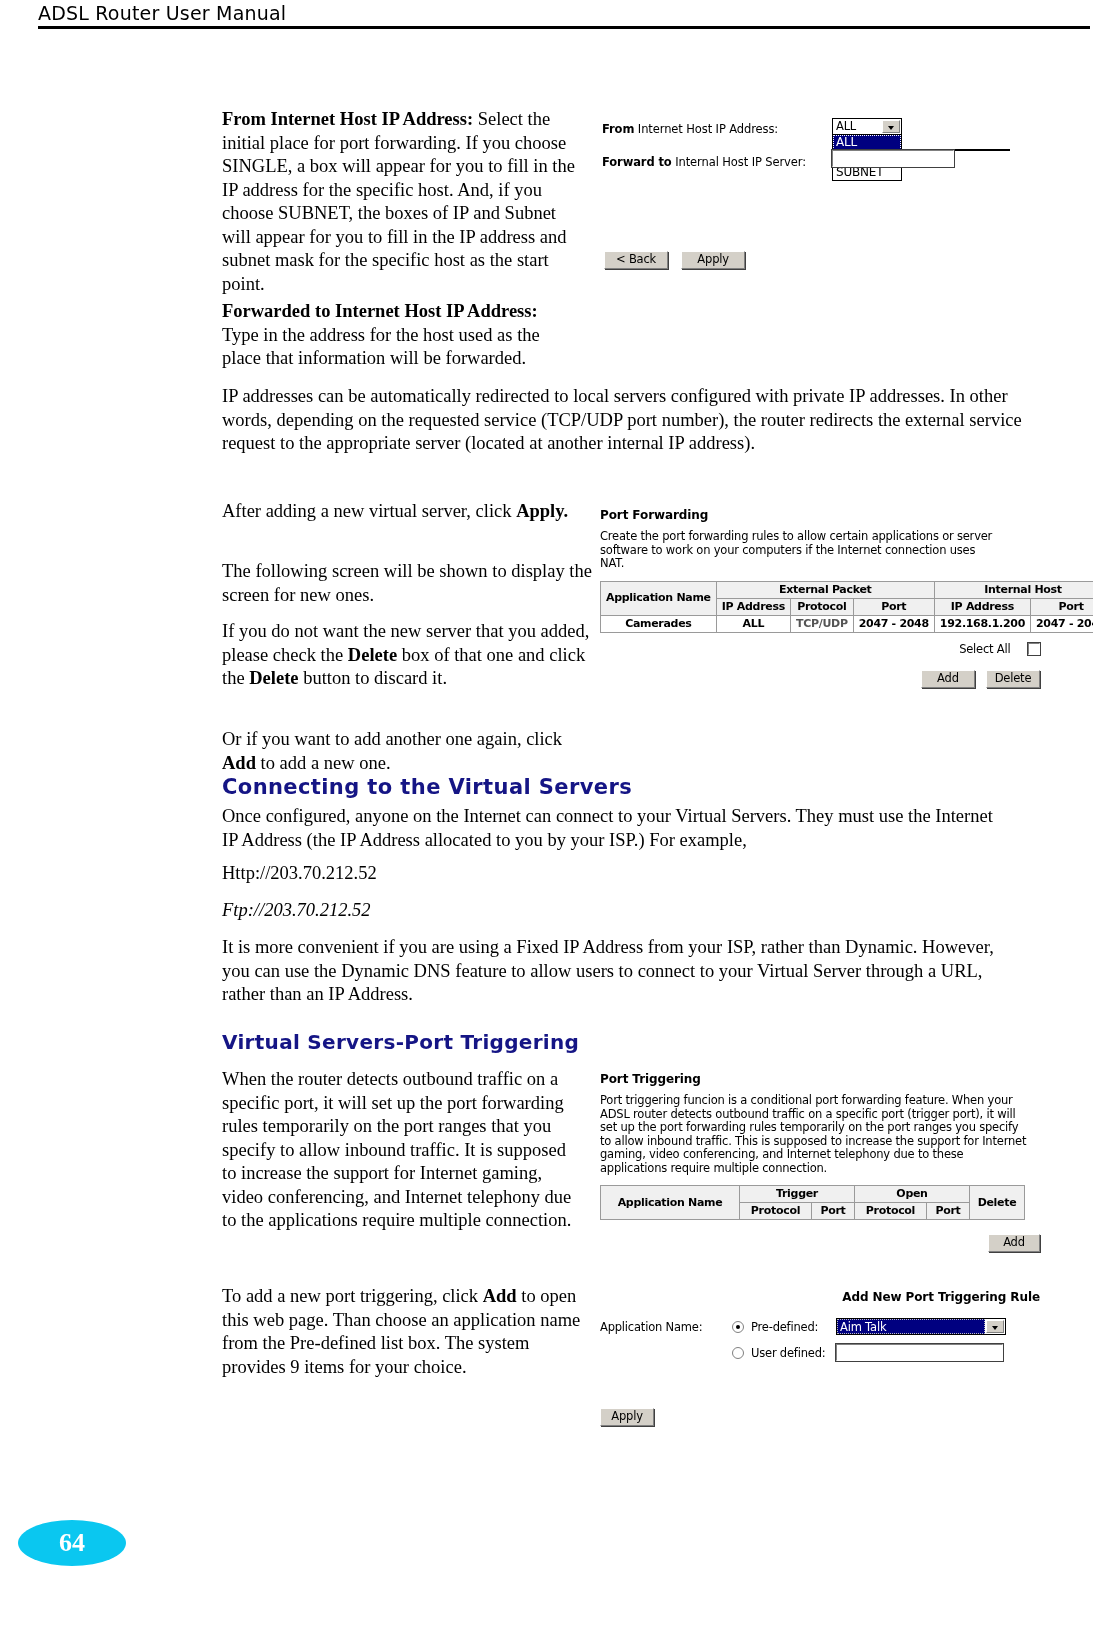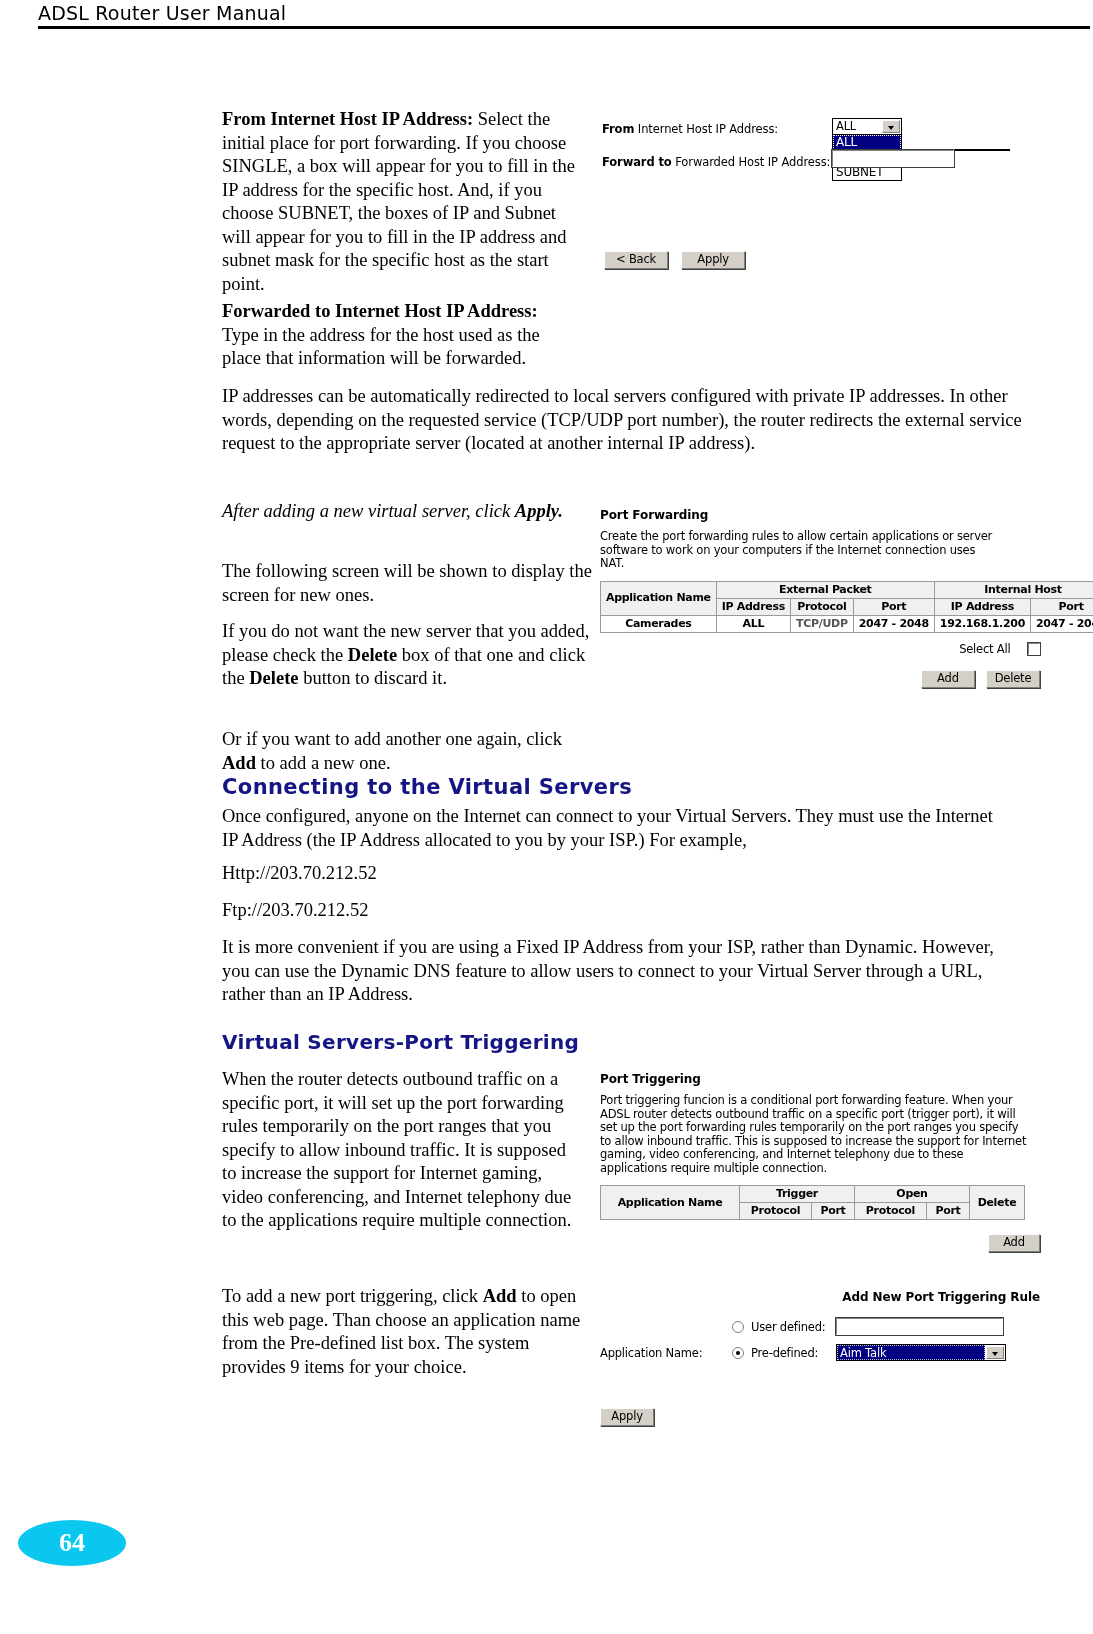--- a/index.html
+++ b/index.html
@@ -60,29 +60,29 @@
     font-size: 20px;
     letter-spacing: 0.3px;
   }
 
   
   .abs { position: absolute; }
 
   #blk-from-host      { left: 222px; top: 108px; width: 360px; }
   #blk-forwarded-host { left: 222px; top: 300px; width: 352px; }
   #blk-ip-redirect    { left: 222px; top: 385px; width: 800px; }
-  #blk-after-adding   { left: 222px; top: 500px; width: 372px; font-style: italic; }
+  #blk-after-adding   { left: 222px; top: 500px; width: 372px; }
   #blk-following      { left: 222px; top: 560px; width: 372px; }
   #blk-ifnot          { left: 222px; top: 620px; width: 374px; }
   #blk-orif           { left: 222px; top: 728px; width: 374px; }
 
   #blk-h-connecting   { left: 222px; top: 775px; }
   #blk-connecting-p   { left: 222px; top: 805px; width: 790px; }
   #blk-http           { left: 222px; top: 862px; }
-  #blk-ftp            { left: 222px; top: 899px; }
+  #blk-ftp            { left: 222px; top: 899px; font-style: italic; }
   #blk-fixedip        { left: 222px; top: 936px; width: 795px; }
 
   #blk-h-vsport       { left: 222px; top: 1030px; }
   #blk-vsport-p1      { left: 222px; top: 1068px; width: 362px; }
   #blk-vsport-p2      { left: 222px; top: 1285px; width: 360px; }
 
   
   #page-badge {
     left: 18px;
     top: 1520px;
@@ -370,21 +370,21 @@
 <div class="abs doc-text" id="blk-vsport-p1">When the router detects outbound traffic on a specific port, it will set up the port forwarding rules temporarily on the port ranges that you specify to allow inbound traffic. It is supposed to increase the support for Internet gaming, video conferencing, and Internet telephony due to the applications require multiple connection.</div>
 <div class="abs doc-text" id="blk-vsport-p2">
   <span>To add a new port triggering, click </span><b>Add</b><span> to open this web page. Than choose an application name from the Pre-defined list box. The system provides 9 items for your choice.</span>
 </div>
 
 <div class="ss" id="ss-forward">
   <div class="ss-label lbl-from">
     <span class="ss-bold">From</span><span> Internet Host IP Address:</span>
   </div>
   <div class="ss-label lbl-fwdto">
-    <span class="ss-bold">Forward to</span><span> Forwarded Host IP Address:</span>
+    <span class="ss-bold">Forward to</span><span> Internal Host IP Server:</span>
   </div>
 
   <div class="combo-wrap">
     <div class="win-combo">
       <div class="val">ALL</div>
       <div class="arrow"></div>
     </div>
     <div class="win-list">
       <div class="opt sel">ALL</div>
       <div class="opt">SINGLE</div>
@@ -468,40 +468,40 @@
 
   <div class="pt-btns">
     <span class="win-btn">Add</span>
   </div>
 </div>
 
 <div class="ss" id="ss-addpt">
   <div class="ss-title ap-title">Add New Port Triggering Rule</div>
 
   <div class="ap-row">
-    <div class="ap-left"></div>
-    <div class="ap-radio">
-      <span class="win-radio"></span><span>User defined:</span>
-    </div>
-    <div class="ap-field">
-      <div class="win-input" style="width:165px;"></div>
-    </div>
-  </div>
-
-  <div class="ap-row">
     <div class="ap-left">Application Name:</div>
     <div class="ap-radio">
       <span class="win-radio on"></span><span>Pre-defined:</span>
     </div>
     <div class="ap-field">
       <div class="win-combo sel-blue">
         <div class="val">Aim Talk</div>
         <div class="arrow"></div>
       </div>
     </div>
   </div>
 
+  <div class="ap-row">
+    <div class="ap-left"></div>
+    <div class="ap-radio">
+      <span class="win-radio"></span><span>User defined:</span>
+    </div>
+    <div class="ap-field">
+      <div class="win-input" style="width:165px;"></div>
+    </div>
+  </div>
+
   <div class="ap-apply">
     <span class="win-btn">Apply</span>
   </div>
 </div>
 
 <div class="abs" id="page-badge">64</div>
 
 </body></html>

